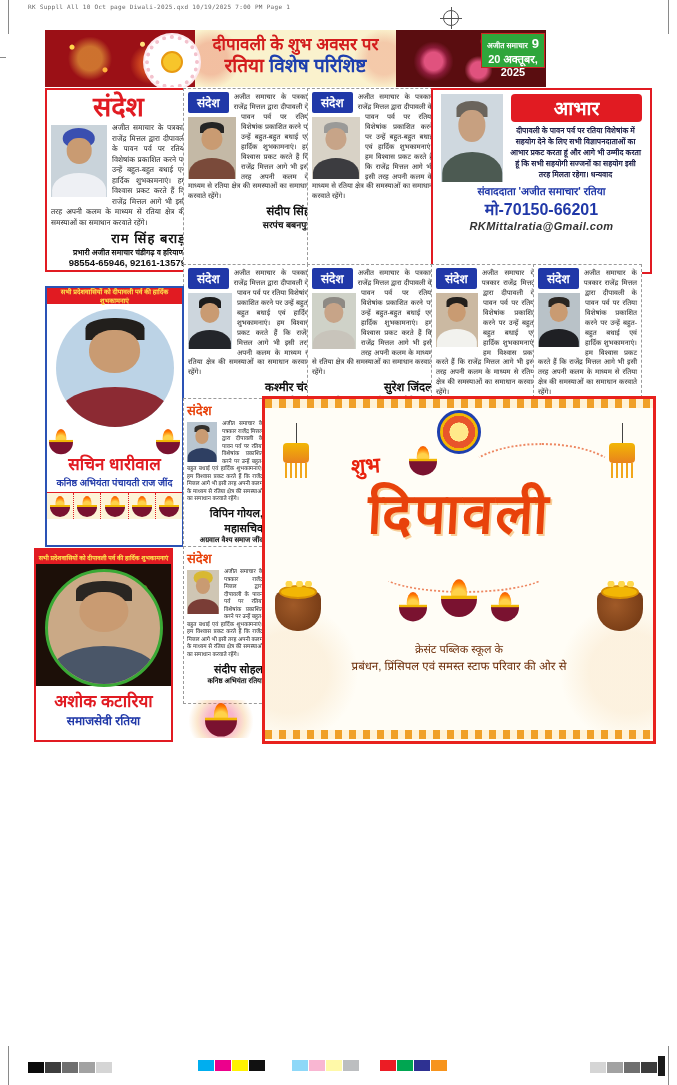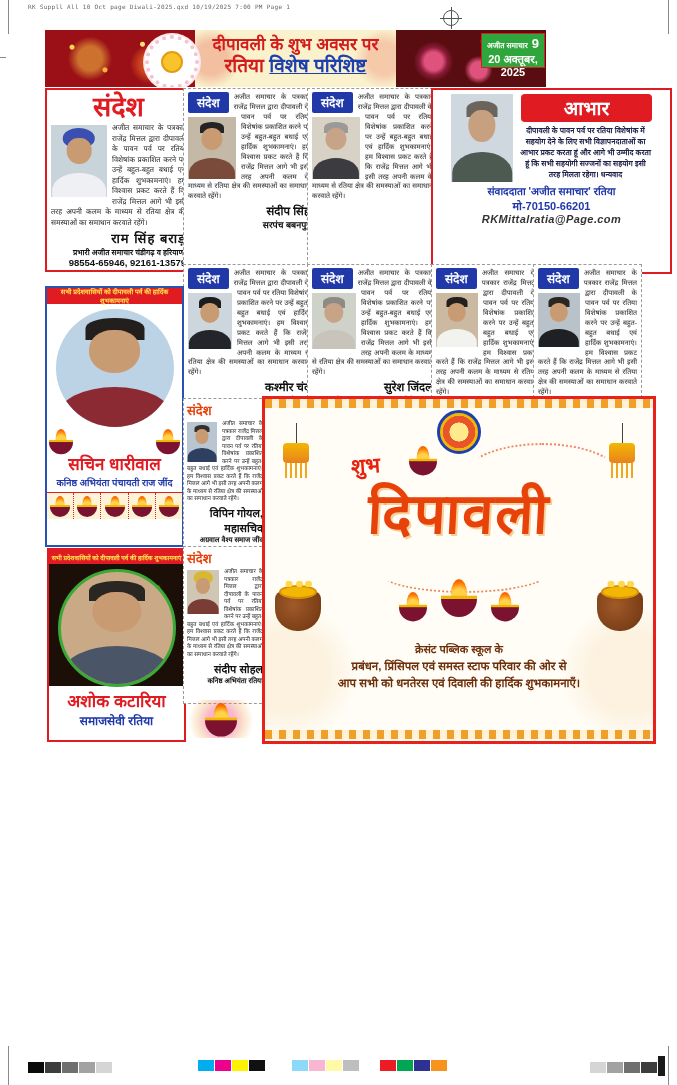--- a/index.html
+++ b/index.html
@@ -27,21 +27,21 @@
   .mh-flower{position:absolute;left:100px;top:5px;width:46px;height:46px;border-radius:50%;
     background:#fff;border:4px dotted #f3c2cd;box-shadow:0 0 0 2px #fde9ee;z-index:2;}
   .mh-flower::after{content:"";position:absolute;left:50%;top:50%;width:18px;height:18px;
     transform:translate(-50%,-50%);border-radius:50%;background:#f7c52b;border:2px solid #e89a12;}
   .mh-center{flex:1;position:relative;background:#faf2cd;
     background-image:radial-gradient(circle at 8% 50%,rgba(220,40,30,.25) 0 16px,transparent 30px),
       radial-gradient(circle at 94% 50%,rgba(220,40,30,.2) 0 16px,transparent 30px);
     text-align:center;padding-top:5px;}
   .mh-line1{font-size:17px;font-weight:900;color:#d31d1d;line-height:1.2;}
   .mh-line2{font-size:19px;font-weight:900;line-height:1.2;}
-  .mh-line2 .red{color:#d31d1d;} .mh-line2 .blue{color:#1e3fae;text-decoration:underline;}
+  .mh-line2 .red{color:#d31d1d;} .mh-line2 .blue{color:#1e3fae;}
   .mh-right{width:150px;height:100%;position:relative;flex:none;background:#5a0d10;
     background-image:radial-gradient(circle at 25% 55%,#e0527e 0 9px,#8a1b38 14px,transparent 20px),
       radial-gradient(circle at 55% 70%,#e0527e 0 8px,transparent 14px),
       radial-gradient(circle at 80% 30%,#ffd84d 0 2px,transparent 4px),
       radial-gradient(circle at 60% 20%,#ff9c3d 0 3px,transparent 6px);}
   .badge{position:absolute;right:1px;top:3px;width:62px;height:31px;background:#2fa63b;
     border:1px solid #cf2222;color:#fff;text-align:center;z-index:3;padding-top:2px;}
   .badge-row1{display:flex;justify-content:center;align-items:baseline;gap:4px;}
   .badge-paper{font-size:7.5px;font-weight:bold;}
   .badge-num{font-size:13px;font-weight:900;}
@@ -59,29 +59,29 @@
   .lead-head{color:#e11b22;font-size:27px;font-weight:900;text-align:center;line-height:1.05;margin-bottom:2px;}
   .msgbox--lead .mbody{font-size:7.4px;}
   .lead-name{font-size:13px;font-weight:900;letter-spacing:1px;text-align:right;}
   .lead-title{font-size:7.6px;font-weight:bold;text-align:right;}
   .lead-phone{font-size:9.5px;font-weight:bold;text-align:right;}
   .msgbox--narrow{padding:2px 3px;}
   .redhead{color:#e8420b;font-size:13px;font-weight:900;margin-bottom:1px;}
   .msgbox--narrow .mbody{font-size:5.6px;line-height:1.35;}
   .msgbox--narrow .mname{font-size:11px;} .msgbox--narrow .mtitle{font-size:7px;}
   
-  .abhar{border:2px solid #e11b22;padding:4px 18px;overflow:hidden;background:#fff;}
+  .abhar{border:2px solid #e11b22;padding:4px 8px;overflow:hidden;background:#fff;}
   .abhar-photo{float:left;width:62px;height:88px;margin:0 6px 2px 0;}
   .abhar-head{margin-left:70px;background:#e11b22;color:#fff;font-size:19px;font-weight:900;
     text-align:center;border-radius:4px;padding:1px 0;margin-bottom:3px;}
   .abhar-body{font-size:7.6px;font-weight:600;line-height:1.45;color:#20224a;text-align:center;margin:0;}
   .clear{clear:both;}
   .abhar-name{color:#e11b22;font-size:15px;font-weight:900;text-align:center;margin-top:2px;}
   .abhar-title{color:#2038a8;font-size:10.5px;font-weight:bold;text-align:center;}
-  .abhar-phone{color:#2038a8;font-size:11px;font-weight:bold;text-align:center;}
+  .abhar-phone{color:#2038a8;font-size:16px;font-weight:bold;text-align:center;}
   .abhar-email{color:#333;font-size:11px;font-weight:bold;font-style:italic;text-align:center;letter-spacing:.4px;}
   
   .photo{position:relative;overflow:hidden;background:var(--bg,#ccd6df);flex:none;}
   .photo i{position:absolute;display:block;}
   .photo .h{left:50%;top:8%;width:50%;height:18%;transform:translateX(-50%);
     background:var(--hair,#2e2a28);border-radius:48% 48% 0 0;}
   .photo .t{left:50%;top:3%;width:58%;height:28%;transform:translateX(-50%);
     background:var(--turban,#26439b);border-radius:50% 50% 45% 45%;display:none;}
   .photo.has-turban .t{display:block;}
   .photo .f{left:50%;top:18%;width:44%;height:36%;transform:translateX(-50%);
@@ -138,21 +138,21 @@
     border-radius:50%;opacity:.75;}
   .pot{position:absolute;width:46px;height:40px;background:radial-gradient(circle at 40% 35%,#a05a28,#6b3310);
     border-radius:8px 8px 22px 22px;}
   .pot::before{content:"";position:absolute;left:4px;right:4px;top:-6px;height:10px;background:#f2b705;
     border-radius:50%;border:2px solid #d89005;}
   .pot::after{content:"";position:absolute;left:8px;top:-10px;width:30px;height:6px;
     background:radial-gradient(circle at 20% 50%,#ffd84d 0 3px,transparent 4px),
       radial-gradient(circle at 55% 50%,#ffd84d 0 3px,transparent 4px),
       radial-gradient(circle at 85% 50%,#ffd84d 0 3px,transparent 4px);}
   .trio{position:absolute;left:0;right:0;top:196px;display:flex;justify-content:center;align-items:flex-end;gap:26px;}
-  .cr-lines{position:absolute;left:0;right:0;top:242px;text-align:center;color:#6d2e0a;font-weight:bold;}
+  .cr-lines{position:absolute;left:0;right:0;top:242px;text-align:center;color:#6d2e0a;font-weight:normal;}
   .cr-l1{font-size:11px;} .cr-l2{font-size:11.5px;margin-top:2px;} .cr-l3{font-size:11.5px;margin-top:2px;}
   .cr-footer{position:absolute;left:4px;right:4px;bottom:12px;height:22px;background:#4a4a4c;color:#fff;
     display:flex;align-items:center;justify-content:center;gap:6px;font-size:12.5px;font-weight:bold;}
   
   .pm{position:absolute;display:flex;}
   .pm div{width:16px;height:11px;margin-right:1px;}
   .diya-art{background:radial-gradient(circle at 50% 55%,rgba(240,90,140,.45) 0 30%,rgba(240,160,60,.25) 55%,transparent 75%);
     display:flex;align-items:center;justify-content:center;}
   .scale12{transform:scale(1.2);} .scale14{transform:scale(1.4);} .scale16{transform:scale(1.6);} .scale18{transform:scale(1.8);}
 </style>
@@ -227,21 +227,21 @@
     <div class="abhar-photo photo" style="--bg:#cfd8df;--shirt:#4c5a52;--hair:#6a645c;--skin:#c7a080;">
         <i class="h"></i>
         <i class="f"></i>
         <i class="b"></i>
       </div>
     <div class="abhar-head">आभार</div>
     <p class="abhar-body">दीपावली के पावन पर्व पर रतिया विशेषांक में सहयोग देने के लिए सभी विज्ञापनदाताओं का आभार प्रकट करता हूं और आगे भी उम्मीद करता हूं कि सभी सहयोगी सज्जनों का सहयोग इसी तरह मिलता रहेगा। धन्यवाद</p>
     <div class="clear"></div>
     <div class="abhar-title">संवाददाता 'अजीत समाचार' रतिया</div>
     <div class="abhar-phone">मो-70150-66201</div>
-    <div class="abhar-email">RKMittalratia@Page.com</div>
+    <div class="abhar-email">RKMittalratia@Gmail.com</div>
   </div>
 
   <div class="abs msgbox" style="left:183px;top:264px;width:122px;height:131px;">
     <span class="bluehead">संदेश</span>
     <div class="mphoto photo" style="width:44px;height:56px;--bg:#cdd6dd;--shirt:#23252a;--hair:#1c1c1c;">
         <i class="h"></i>
         <i class="f"></i>
         <i class="b"></i>
       </div>
     <p class="mbody">अजीत समाचार के पत्रकार राजेंद्र मित्तल द्वारा दीपावली के पावन पर्व पर रतिया विशेषांक प्रकाशित करने पर उन्हें बहुत-बहुत बधाई एवं हार्दिक शुभकामनाएं। हम विश्वास प्रकट करते हैं कि राजेंद्र मित्तल आगे भी इसी तरह अपनी कलम के माध्यम से रतिया क्षेत्र की समस्याओं का समाधान करवाते रहेंगे।</p>
@@ -316,21 +316,21 @@
         </span>
       <span class="diyacell">
           <span class="diya"></span>
         </span>
       <span class="diyacell">
           <span class="diya"></span>
         </span>
     </div>
   </div>
 
-  <div class="abs kataria" style="left:47px;top:548px;width:135px;height:190px;">
+  <div class="abs kataria" style="left:34px;top:548px;width:135px;height:190px;">
     <div class="strip" style="height:14px;font-size:6.2px;">सभी प्रदेशवासियों को दीपावली पर्व की हार्दिक शुभकामनाएं</div>
     <div class="kt-dark">
       <div class="photo round" style="position:absolute;left:50%;top:5px;transform:translateX(-50%);width:112px;height:112px;border:3px solid #3aa935;--bg:#caa986;--shirt:#4a5668;--hair:#2a2622;">
           <i class="h"></i>
           <i class="f"></i>
           <i class="b"></i>
         </div>
     </div>
     <div class="kt-name">अशोक कटारिया</div>
     <div class="kt-title">समाजसेवी रतिया</div>
@@ -390,21 +390,20 @@
     <div class="pot" style="left:10px;top:192px;"></div>
     <div class="pot" style="right:10px;top:192px;"></div>
     <div class="trio">
       <span class="diya scale14"></span>
       <span class="diya scale18" style="transform-origin:bottom;"></span>
       <span class="diya scale14"></span>
     </div>
     <div class="cr-lines">
       <div class="cr-l1">क्रेसंट पब्लिक स्कूल के</div>
       <div class="cr-l2">प्रबंधन, प्रिंसिपल एवं समस्त स्टाफ परिवार की ओर से</div>
-      <div class="cr-l3">आप सभी को धनतेरस एवं दिवाली की हार्दिक शुभकामनाएँ।</div>
     </div>
   </div>
 
   <div class="pm" style="left:28px;top:1062px;">
     <div style="background:#0a0a0a;"></div>
       <div style="background:#3d3d3d;"></div>
       <div style="background:#6f6f6f;"></div>
       <div style="background:#a2a2a2;"></div>
       <div style="background:#d5d5d5;"></div>
   </div>

